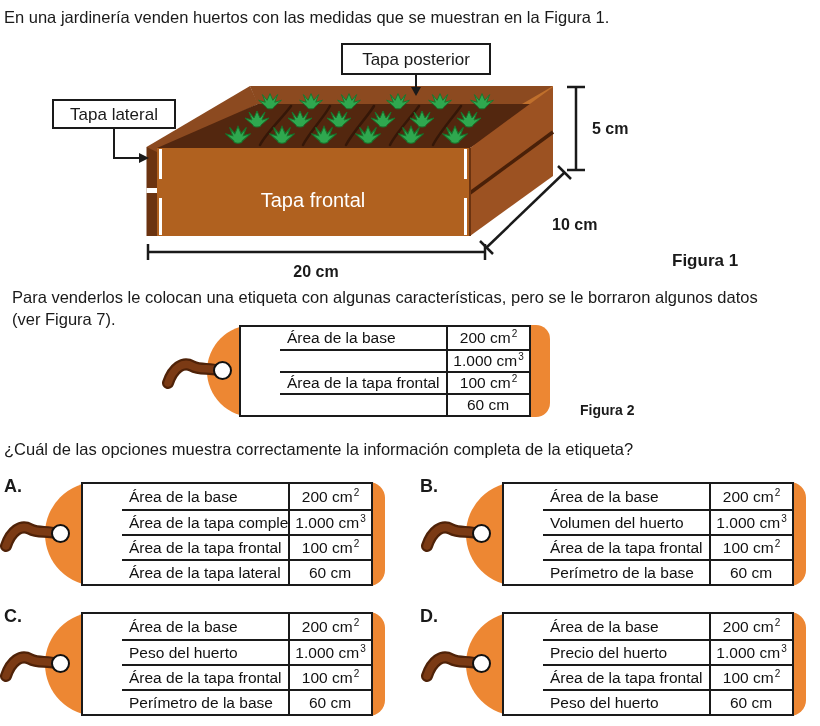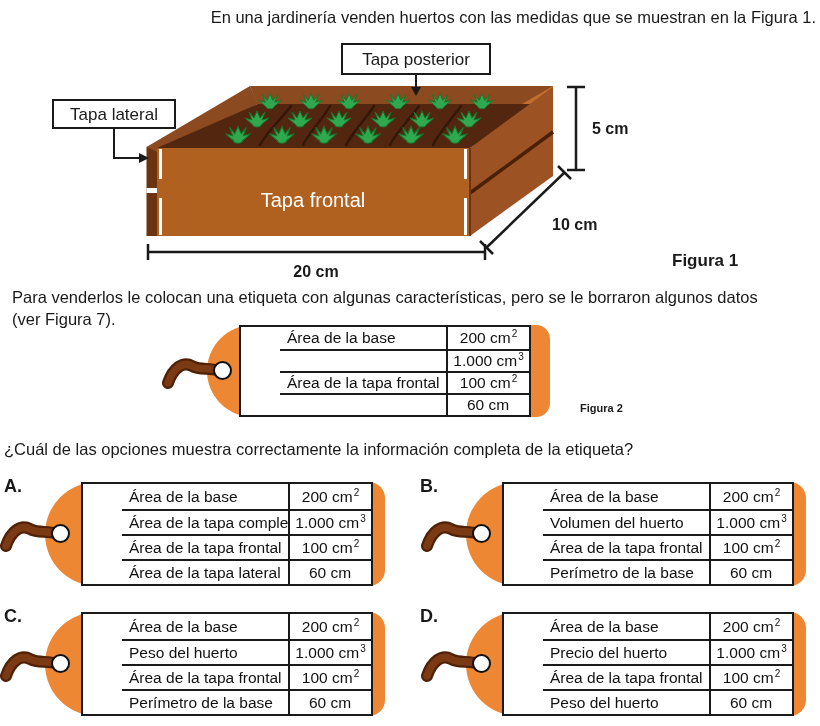--- a/index.html
+++ b/index.html
@@ -1,19 +1,19 @@
 <!DOCTYPE html>
 <html style="--accent-orange: #ED8733; --ribbon-brown: #7B3A14; --ribbon-outline: #4F2208; --wood-front: #B0611F; --wood-side: #9C5222; --wood-back: #8C4A20; --wood-dark: #6B3310; --wood-light: #C0702C; --soil: #53270F; --furrow: #351708; --plant-green: #2FA84F; --plant-outline: #18742C; --ink: #1A1A1A;"><head>
 <meta charset="utf-8">
 <style>
   html,body{margin:0;padding:0;}
   body{width:820px;height:726px;background:#ffffff;font-family:"Liberation Sans",sans-serif;color:var(--ink,#1a1a1a);}
   .page{position:relative;width:820px;height:726px;overflow:hidden;background:#fff;}
   .para{position:absolute;margin:0;font-size:16.5px;line-height:22px;color:var(--ink,#1a1a1a);}
-  .caption{position:absolute;font-weight:bold;font-size:11px;color:var(--ink,#1a1a1a);}
+  .caption{position:absolute;font-weight:bold;font-size:14px;color:var(--ink,#1a1a1a);}
   .opt-letter{position:absolute;font-weight:bold;font-size:18px;color:var(--ink,#1a1a1a);}
 
   
   .tag{position:absolute;}
   .tag-body{position:absolute;inset:0;background:var(--accent-orange,#ED8733);z-index:0;}
   .tag-lg .tag-body{border-radius:52px 16px 16px 52px;}
   .tag-sm .tag-body{border-radius:46px 14px 14px 46px;}
   .ribbon{position:absolute;left:-46px;z-index:2;}
   .tag-lg .ribbon{top:30px;}
   .tag-sm .ribbon{top:24px;}
@@ -49,21 +49,21 @@
   .arrowhead{fill:var(--ink,#1a1a1a);}
   .front-txt{font-family:"Liberation Sans",sans-serif;font-size:20px;fill:#ffffff;}
   .fig-cap{font-family:"Liberation Sans",sans-serif;font-weight:bold;font-size:17px;fill:var(--ink,#1a1a1a);}
   .notch{fill:#ffffff;}
 </style>
 </head>
 <body>
 
 <div class="page">
 
-  <p class="para" style="left:4px;top:6px;width:812px;text-align:right;">En una jardinería venden huertos con las medidas que se muestran en la Figura 1.</p>
+  <p class="para" style="left:4px;top:6px;width:812px;">En una jardinería venden huertos con las medidas que se muestran en la Figura 1.</p>
 
   <svg class="fig1" width="780" height="250" viewBox="0 0 780 250">
     <defs>
       <g id="plant">
         <path class="plant" d="M0,3 C-3,3 -4,2 -4,1 L-12,-6 L-5,-4 L-8,-12 L-3,-6 L0,-13 L3,-6 L8,-12 L5,-4 L12,-6 L4,1 C4,2 3,3 0,3 Z"></path>
       </g>
     </defs>
 
     <rect x="146.5" y="107" width="10.5" height="89" class="f-dark"></rect>
     <rect x="146.5" y="148" width="11" height="5" class="notch"></rect>

